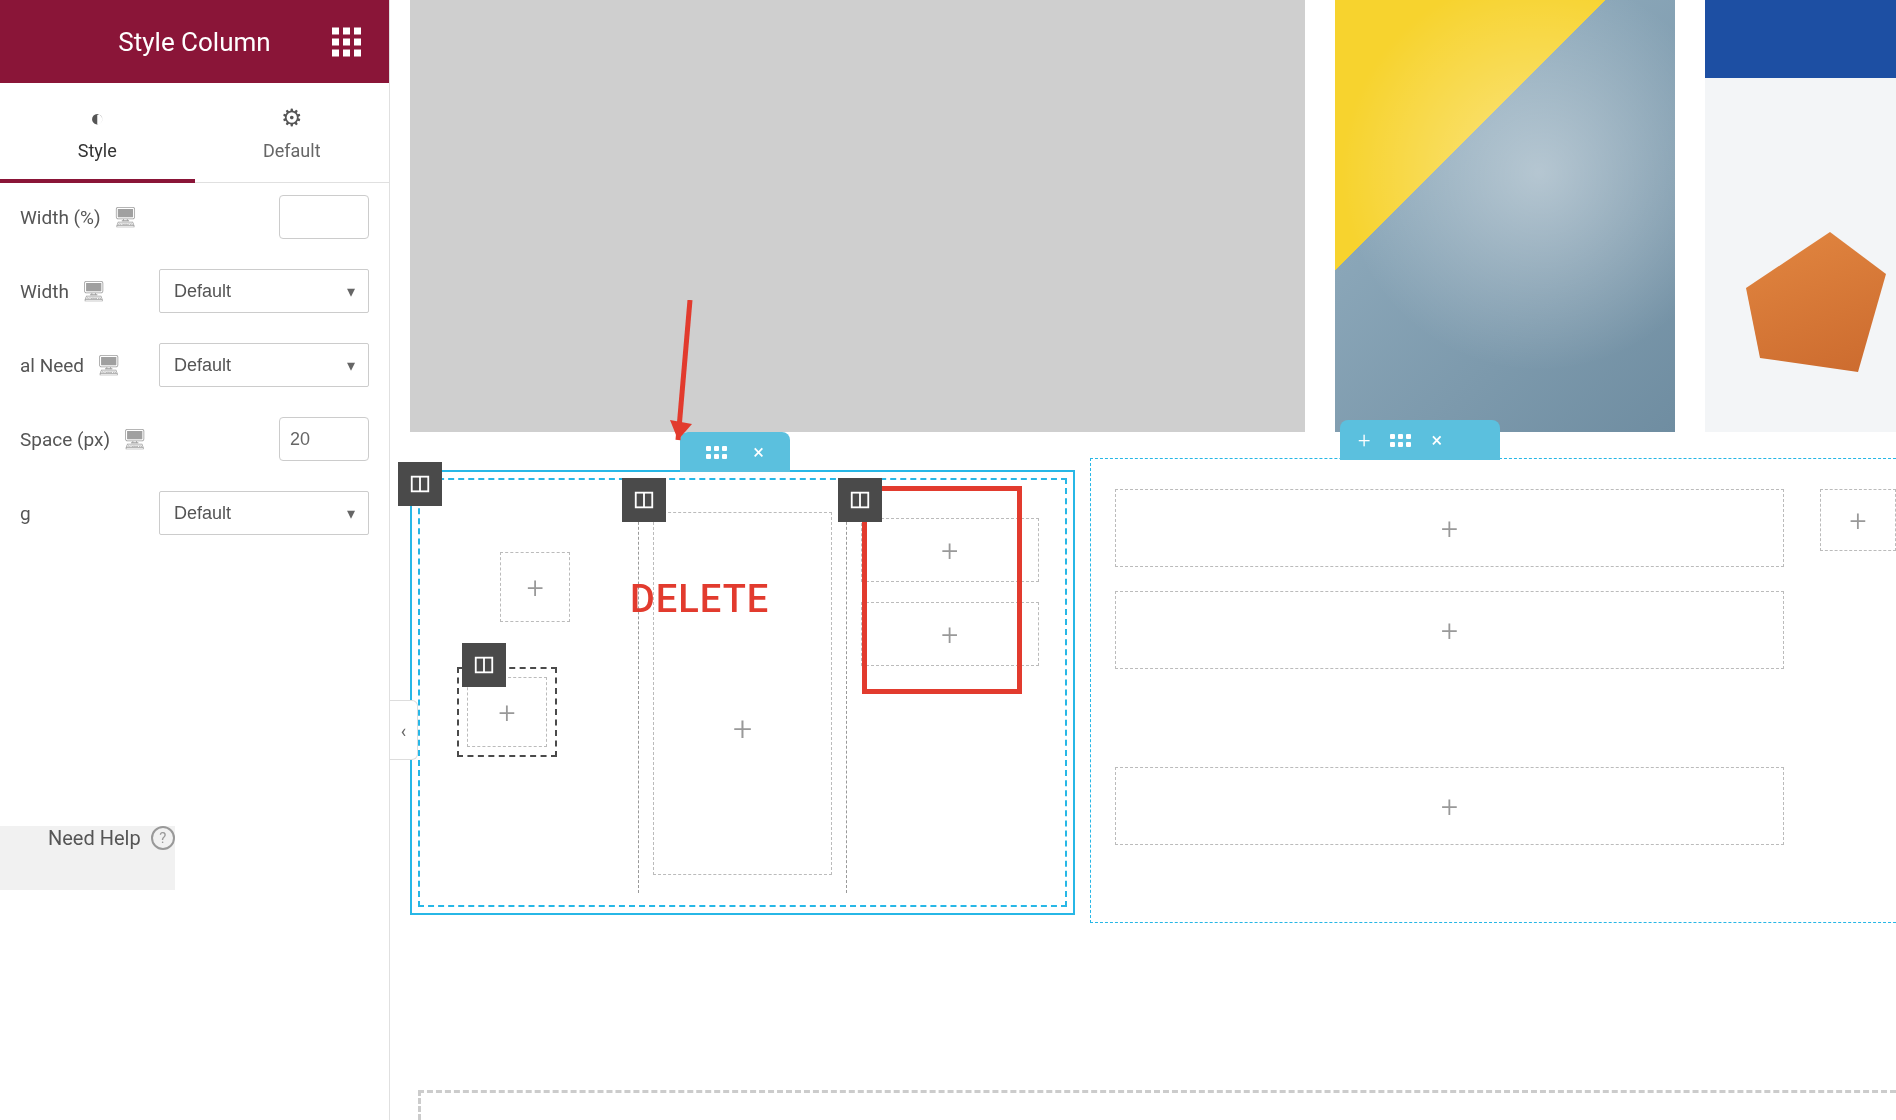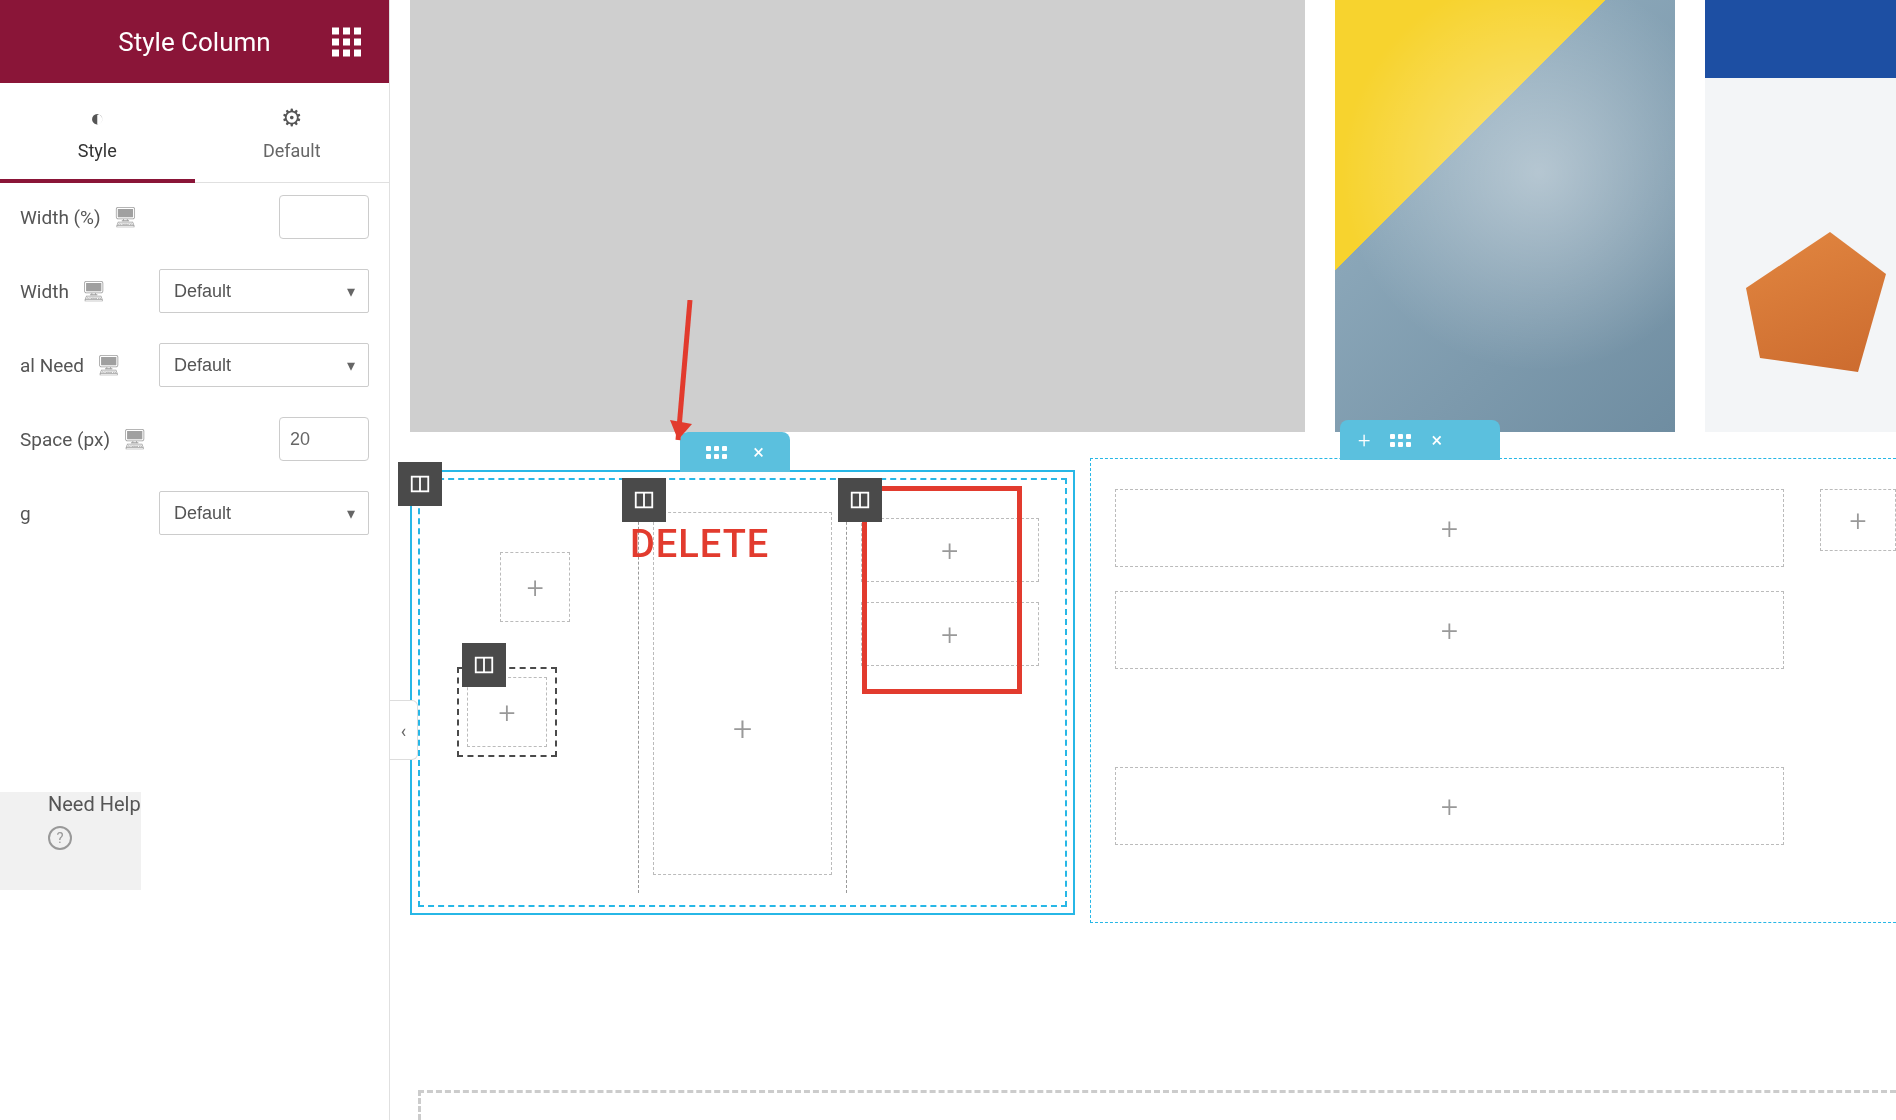--- a/index.html
+++ b/index.html
@@ -155,21 +155,20 @@
   .need-help {
     margin-top: auto;
     padding: 0 0 40px 48px;
     font-size: 20px;
     color: #555;
     display: flex;
     gap: 10px;
     background: #f1f1f1;
     position: absolute;
     bottom: 230px;
-    flex-direction: column;
   }
   .help-q {
     display: inline-flex;
     align-items: center;
     justify-content: center;
     width: 24px; height: 24px;
     border: 2px solid #999;
     border-radius: 50%;
     font-size: 15px;
     color: #999;
@@ -332,21 +331,21 @@
   .red-box {
     position:absolute;
     left: 472px; top: 486px;
     width: 160px; height: 208px;
     border: 5px solid #e23b2e;
     z-index: 11;
     pointer-events:none;
   }
   .delete-label {
     position:absolute;
-    left: 240px; top: 522px;
+    left: 240px; top: 577px;
     color: #e23b2e;
     font-size: 38px;
     font-weight: 500;
     letter-spacing: 1px;
     z-index: 15;
   }
   .arrow {
     position:absolute;
     left: 280px; top: 300px;
     z-index: 16;

